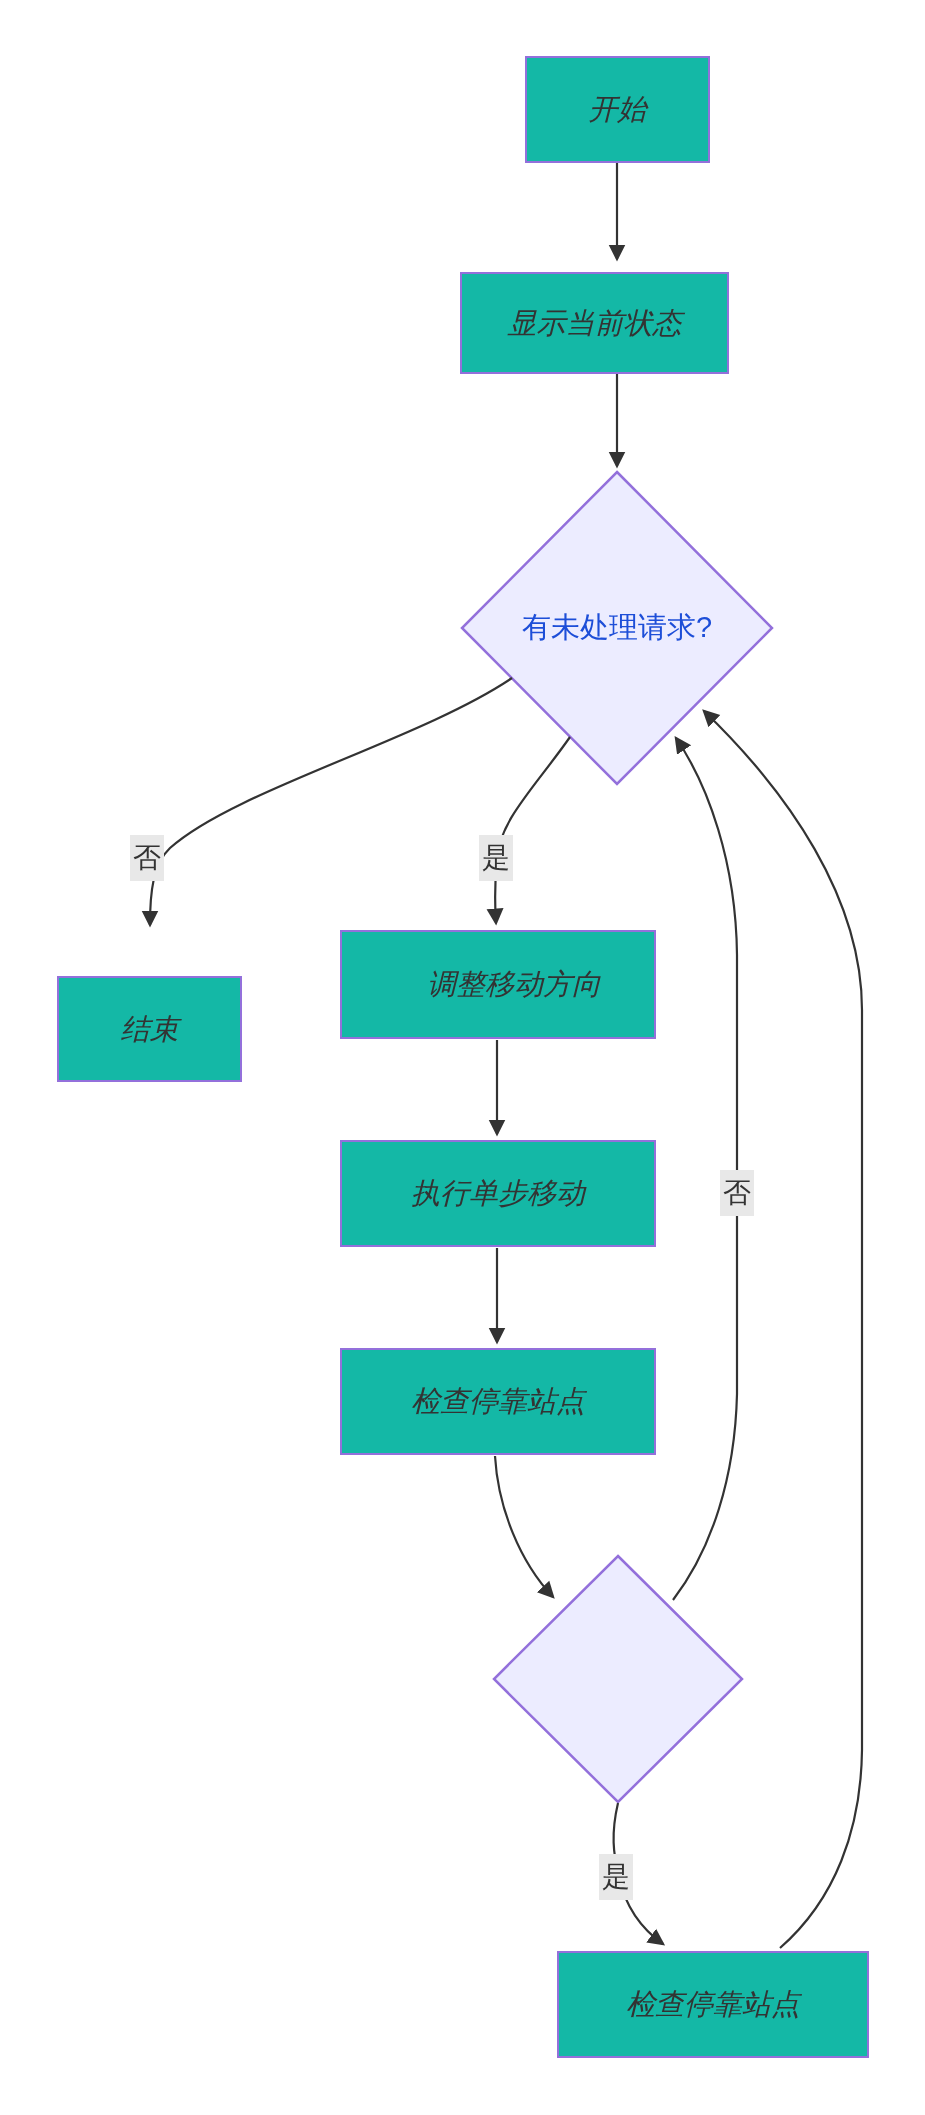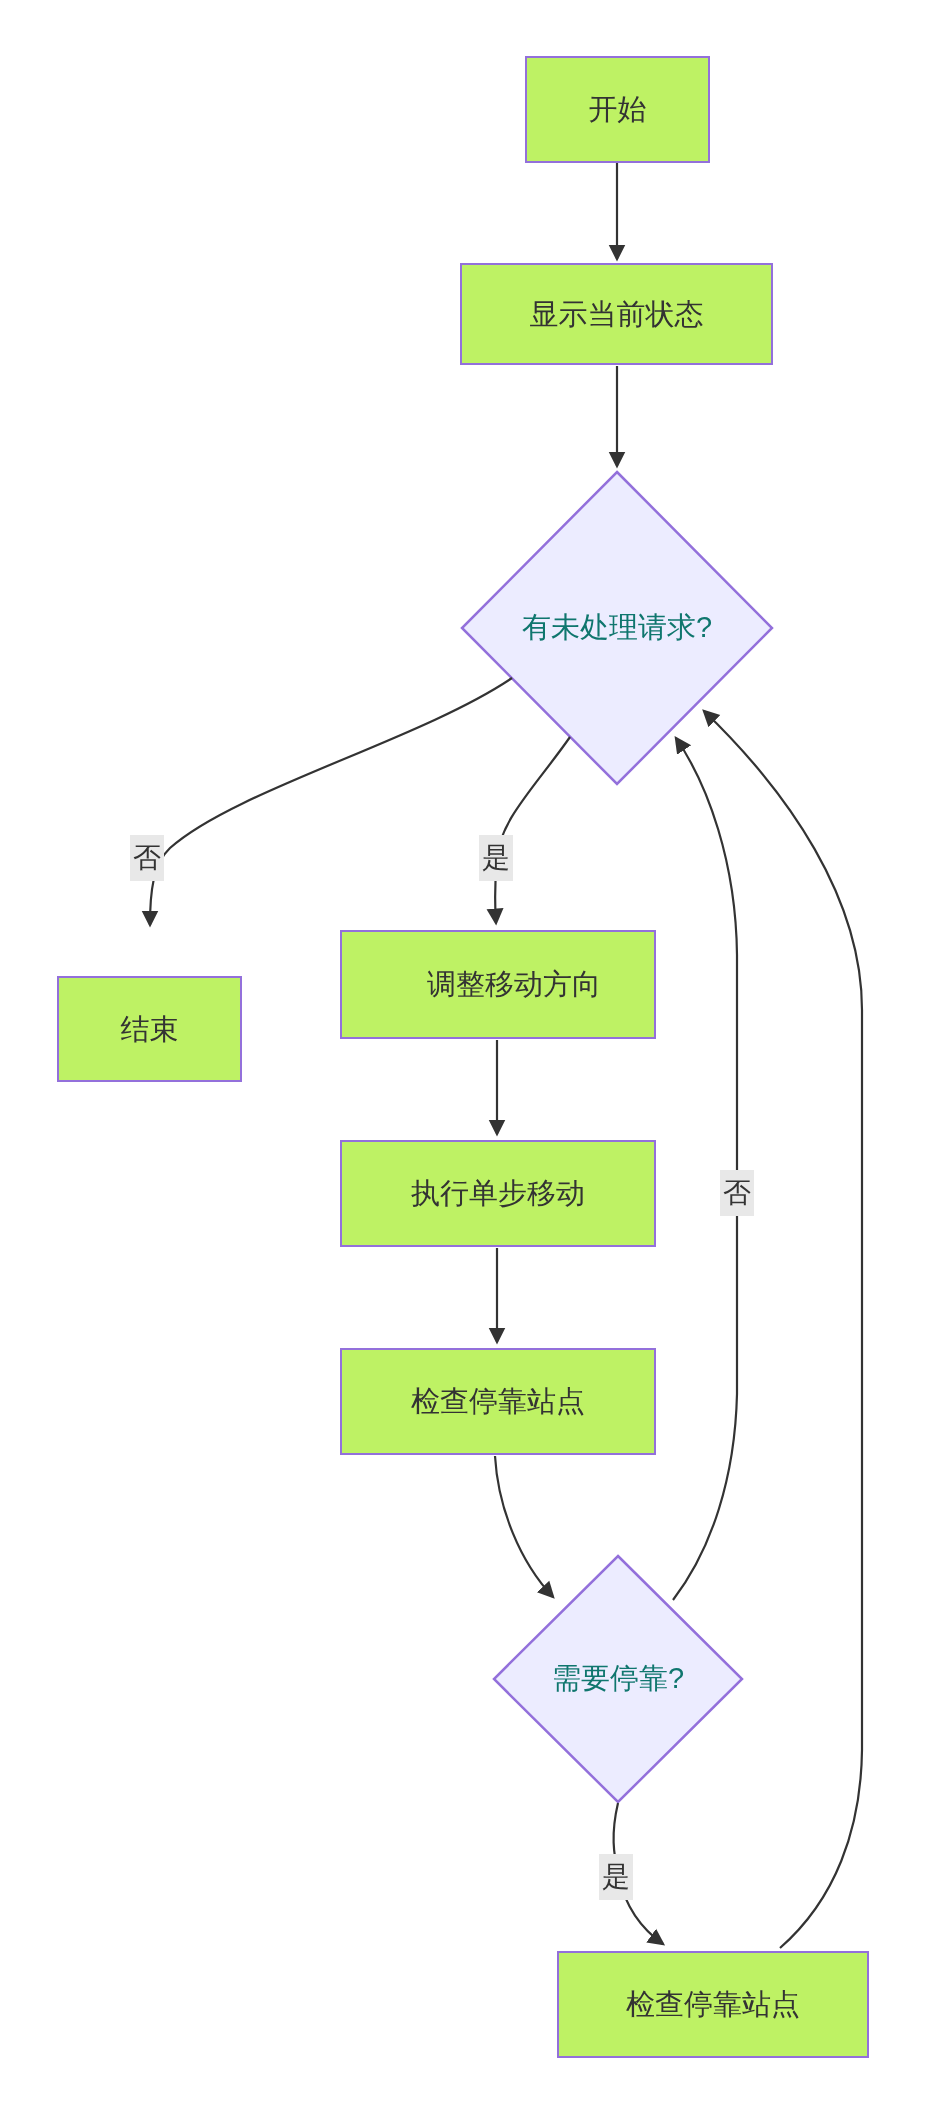--- a/index.html
+++ b/index.html
@@ -19,37 +19,38 @@
   svg.layer {
     position: absolute;
     left: 0;
     top: 0;
     width: 925px;
     height: 2115px;
   }
   .node {
     position: absolute;
     box-sizing: border-box;
-    background: #bef264;
+    background: #14b8a6;
     border: 2.5px solid #9370DB;
     display: flex;
     align-items: center;
     justify-content: center;
     font-size: 29px;
     color: #333333;
     text-align: center;
     line-height: 1.2;
+    font-style: italic;
   }
   .diamond-label {
     position: absolute;
     display: flex;
     align-items: center;
     justify-content: center;
     font-size: 29px;
-    color: #0f766e;
+    color: #1d4ed8;
     text-align: center;
     pointer-events: none;
   }
   .edge-label {
     position: absolute;
     transform: translate(-50%, -50%);
     background: #e8e8e8;
     color: #333333;
     font-size: 28px;
     line-height: 1;
@@ -91,21 +92,21 @@
     <path class="edge" marker-end="url(#arrowhead)" d="M 495,1456 C 498,1508 520,1562 553,1597"></path>
     <path class="edge" marker-end="url(#arrowhead)" d="M 618,1803 C 611,1833 613,1853 619,1878 C 627,1912 646,1932 663,1944"></path>
     <path class="edge" marker-end="url(#arrowhead)" d="M 673,1600 C 712,1549 735,1477 737,1394 L 737,955 C 736,862 708,785 676,738"></path>
     <path class="edge" marker-end="url(#arrowhead)" d="M 780,1948 C 835,1900 861,1830 862,1750 L 862,1010 C 862,898 788,792 704,711"></path>
   </svg>
 
   <div class="node" style="left:525px; top:56px; width:185px; height:107px;">
     <span>开始</span>
   </div>
 
-  <div class="node" style="left:460px; top:263px; width:313px; height:102px;">
+  <div class="node" style="left:460px; top:272px; width:269px; height:102px;">
     <span>显示当前状态</span>
   </div>
 
   <div class="node" style="left:57px; top:976px; width:185px; height:106px;">
     <span>结束</span>
   </div>
 
   <div class="node" style="left:340px; top:930px; width:316px; height:109px;padding-left:32px;">
     <span>调整移动方向</span>
   </div>
@@ -116,20 +117,19 @@
 
   <div class="node" style="left:340px; top:1140px; width:316px; height:107px;">
     <span>执行单步移动</span>
   </div>
 
   <div class="node" style="left:557px; top:1951px; width:312px; height:107px;">
     <span>检查停靠站点</span>
   </div>
 
   <div class="diamond-label" style="left:467px; top:600px; width:300px; height:56px;">有未处理请求?</div>
-  <div class="diamond-label" style="left:494px; top:1651px; width:248px; height:56px;">需要停靠?</div>
 
   <span class="edge-label" style="left:147px; top:858px;">否</span>
   <span class="edge-label" style="left:496px; top:858px;">是</span>
   <span class="edge-label" style="left:737px; top:1193px;">否</span>
   <span class="edge-label" style="left:616px; top:1877px;">是</span>
 
 </div>
 
 </body></html>

